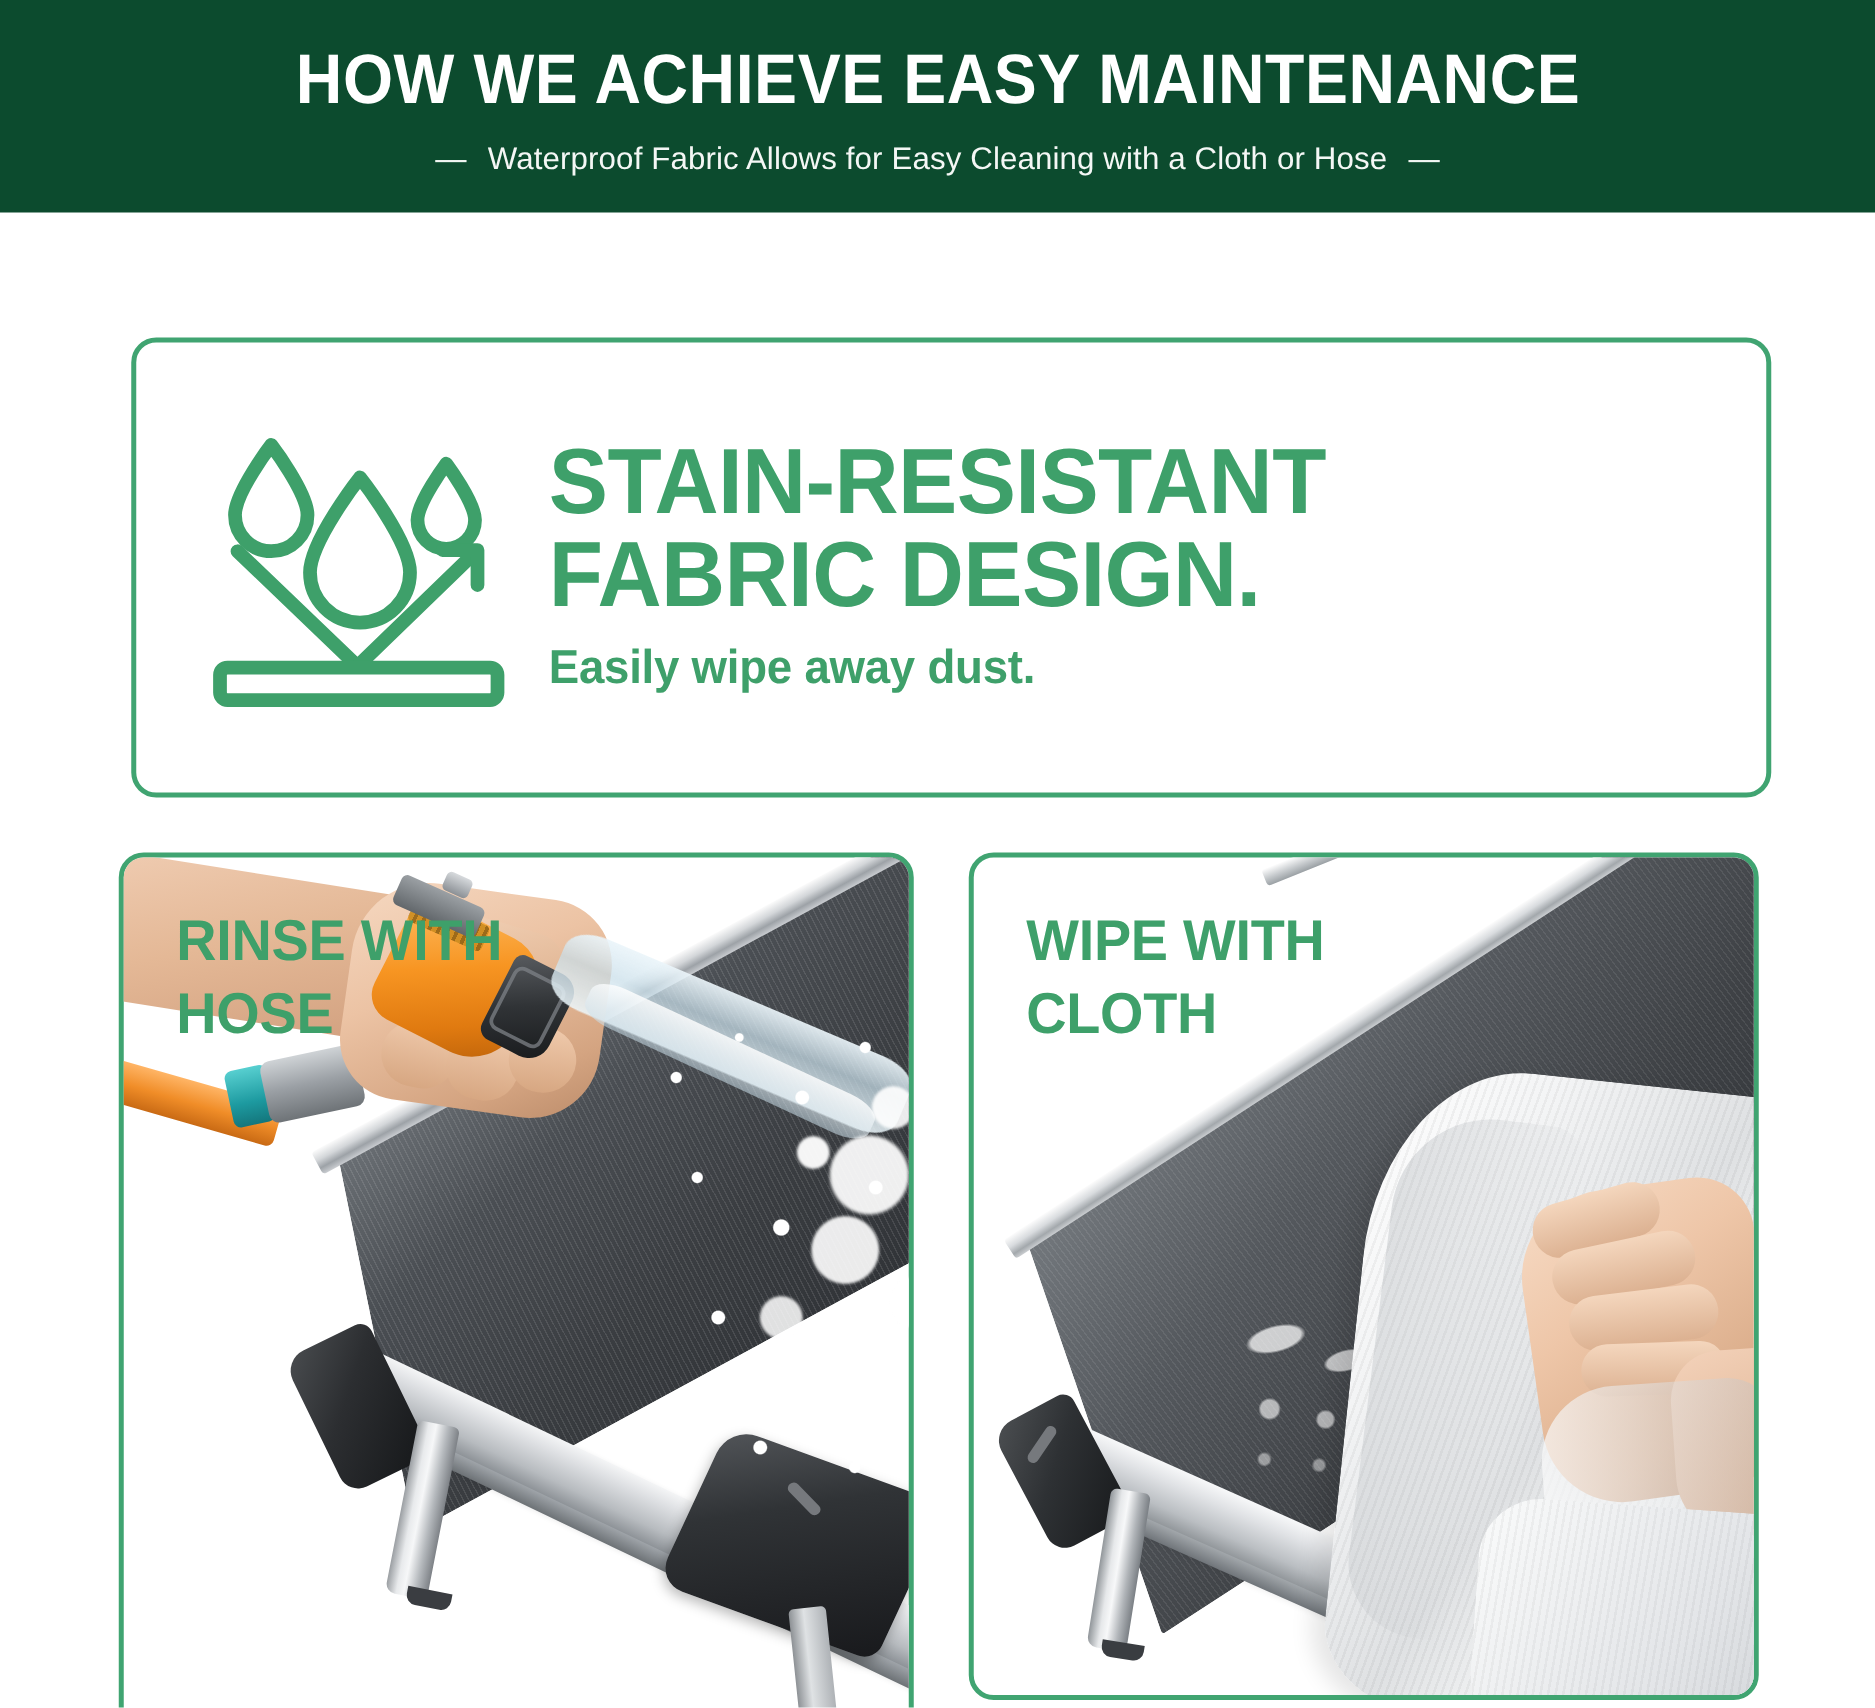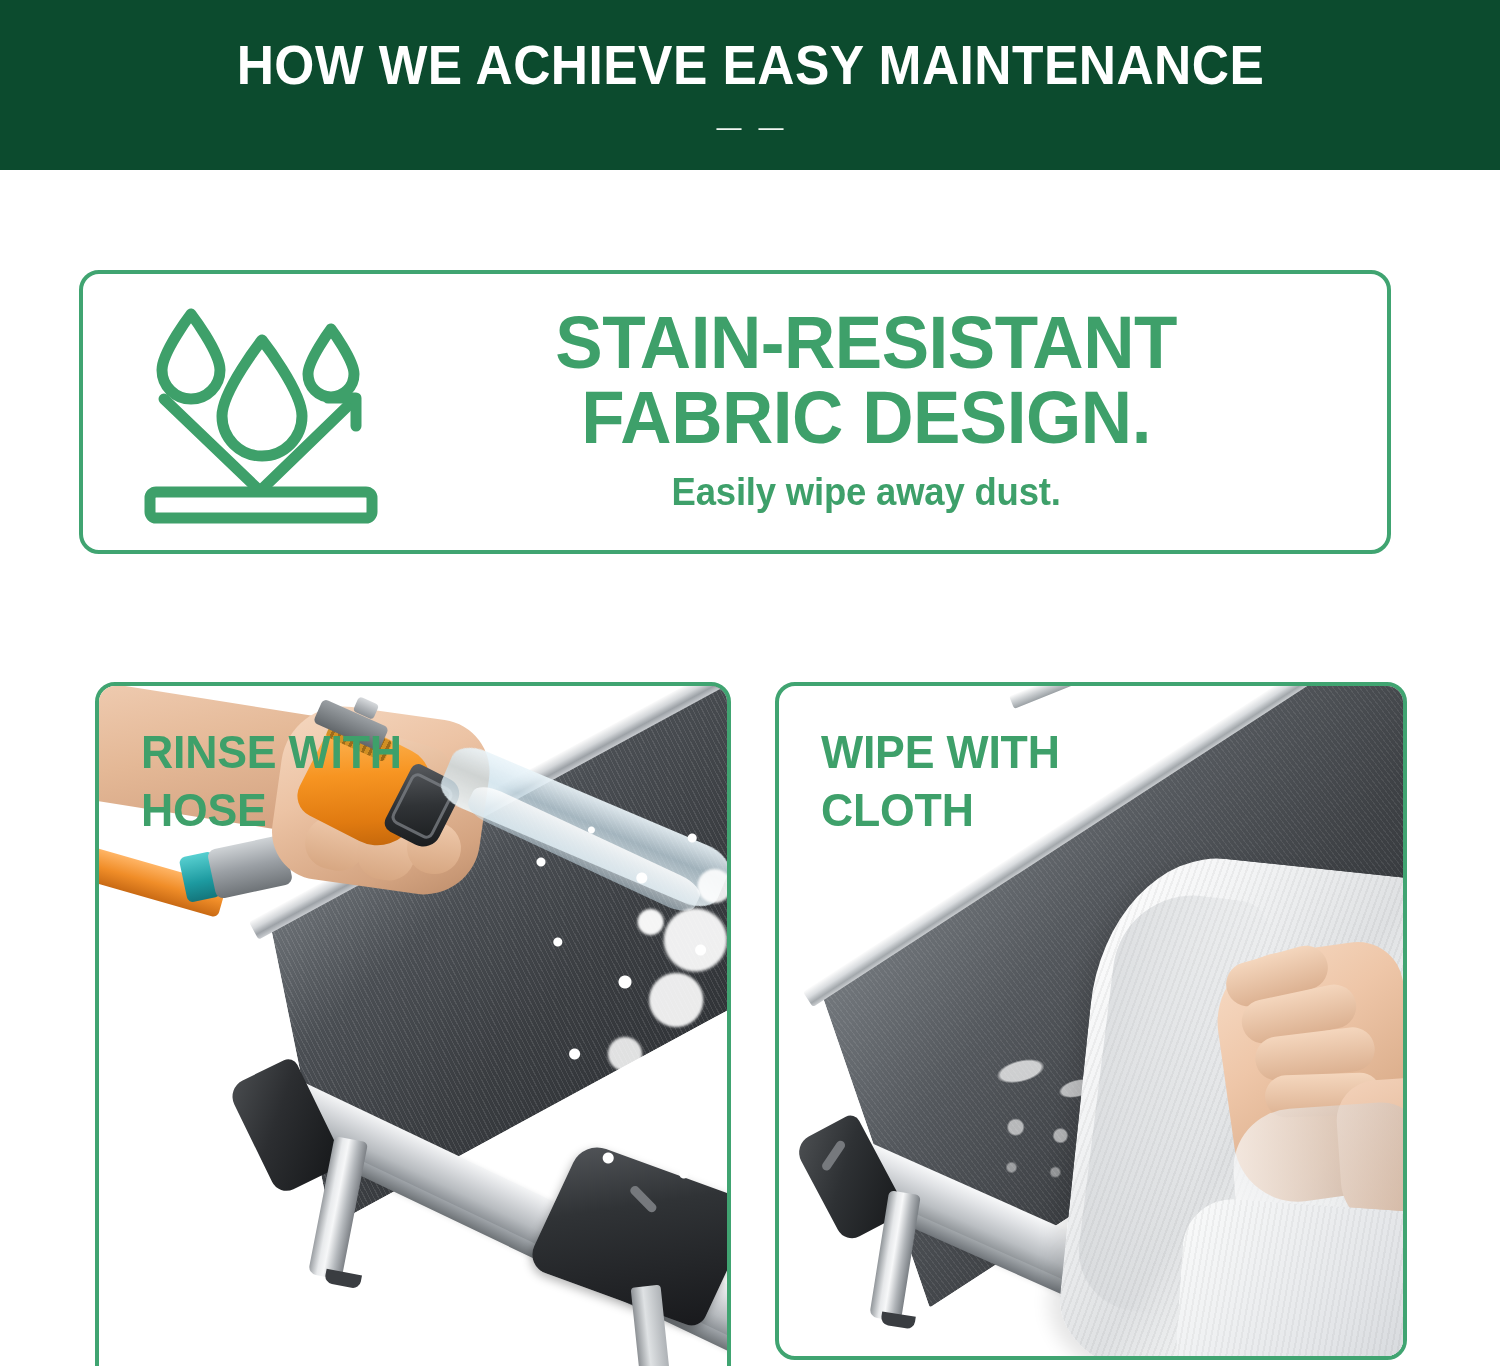--- a/index.html
+++ b/index.html
@@ -69,27 +69,26 @@
   .card {
     position: absolute;
     background: #ffffff;
     border: 4px solid #40a471;
     border-radius: 20px;
     overflow: hidden;
   }
 
   
   .card-top {
-    left: 79px;
+    left: 105px;
     top: 270px;
     width: 1312px;
-    height: 284px;
+    height: 368px;
     display: flex;
     align-items: center;
-    text-align: center;
   }
 
   .icon-slot {
     width: 330px;
     height: 100%;
     display: flex;
     align-items: center;
     justify-content: center;
     padding-left: 28px;
     flex: none;
@@ -572,20 +571,21 @@
 </style>
 </head>
 <body>
 
 <div class="page">
 
   <div class="header-band">
     <div class="header-title">HOW WE ACHIEVE EASY MAINTENANCE</div>
     <div class="header-sub-wrap">
       <span class="header-dash">—</span>
+      <span class="header-sub">Waterproof Fabric Allows for Easy Cleaning with a Cloth or Hose</span>
       <span class="header-dash">—</span>
     </div>
   </div>
 
   <div class="card card-top">
 
     <div class="icon-slot">
       <svg class="repel-icon" width="252" height="232" viewBox="0 0 252 232">
         <g fill="none" stroke="#3EA06A" stroke-width="11" stroke-linecap="round" stroke-linejoin="round">
 

